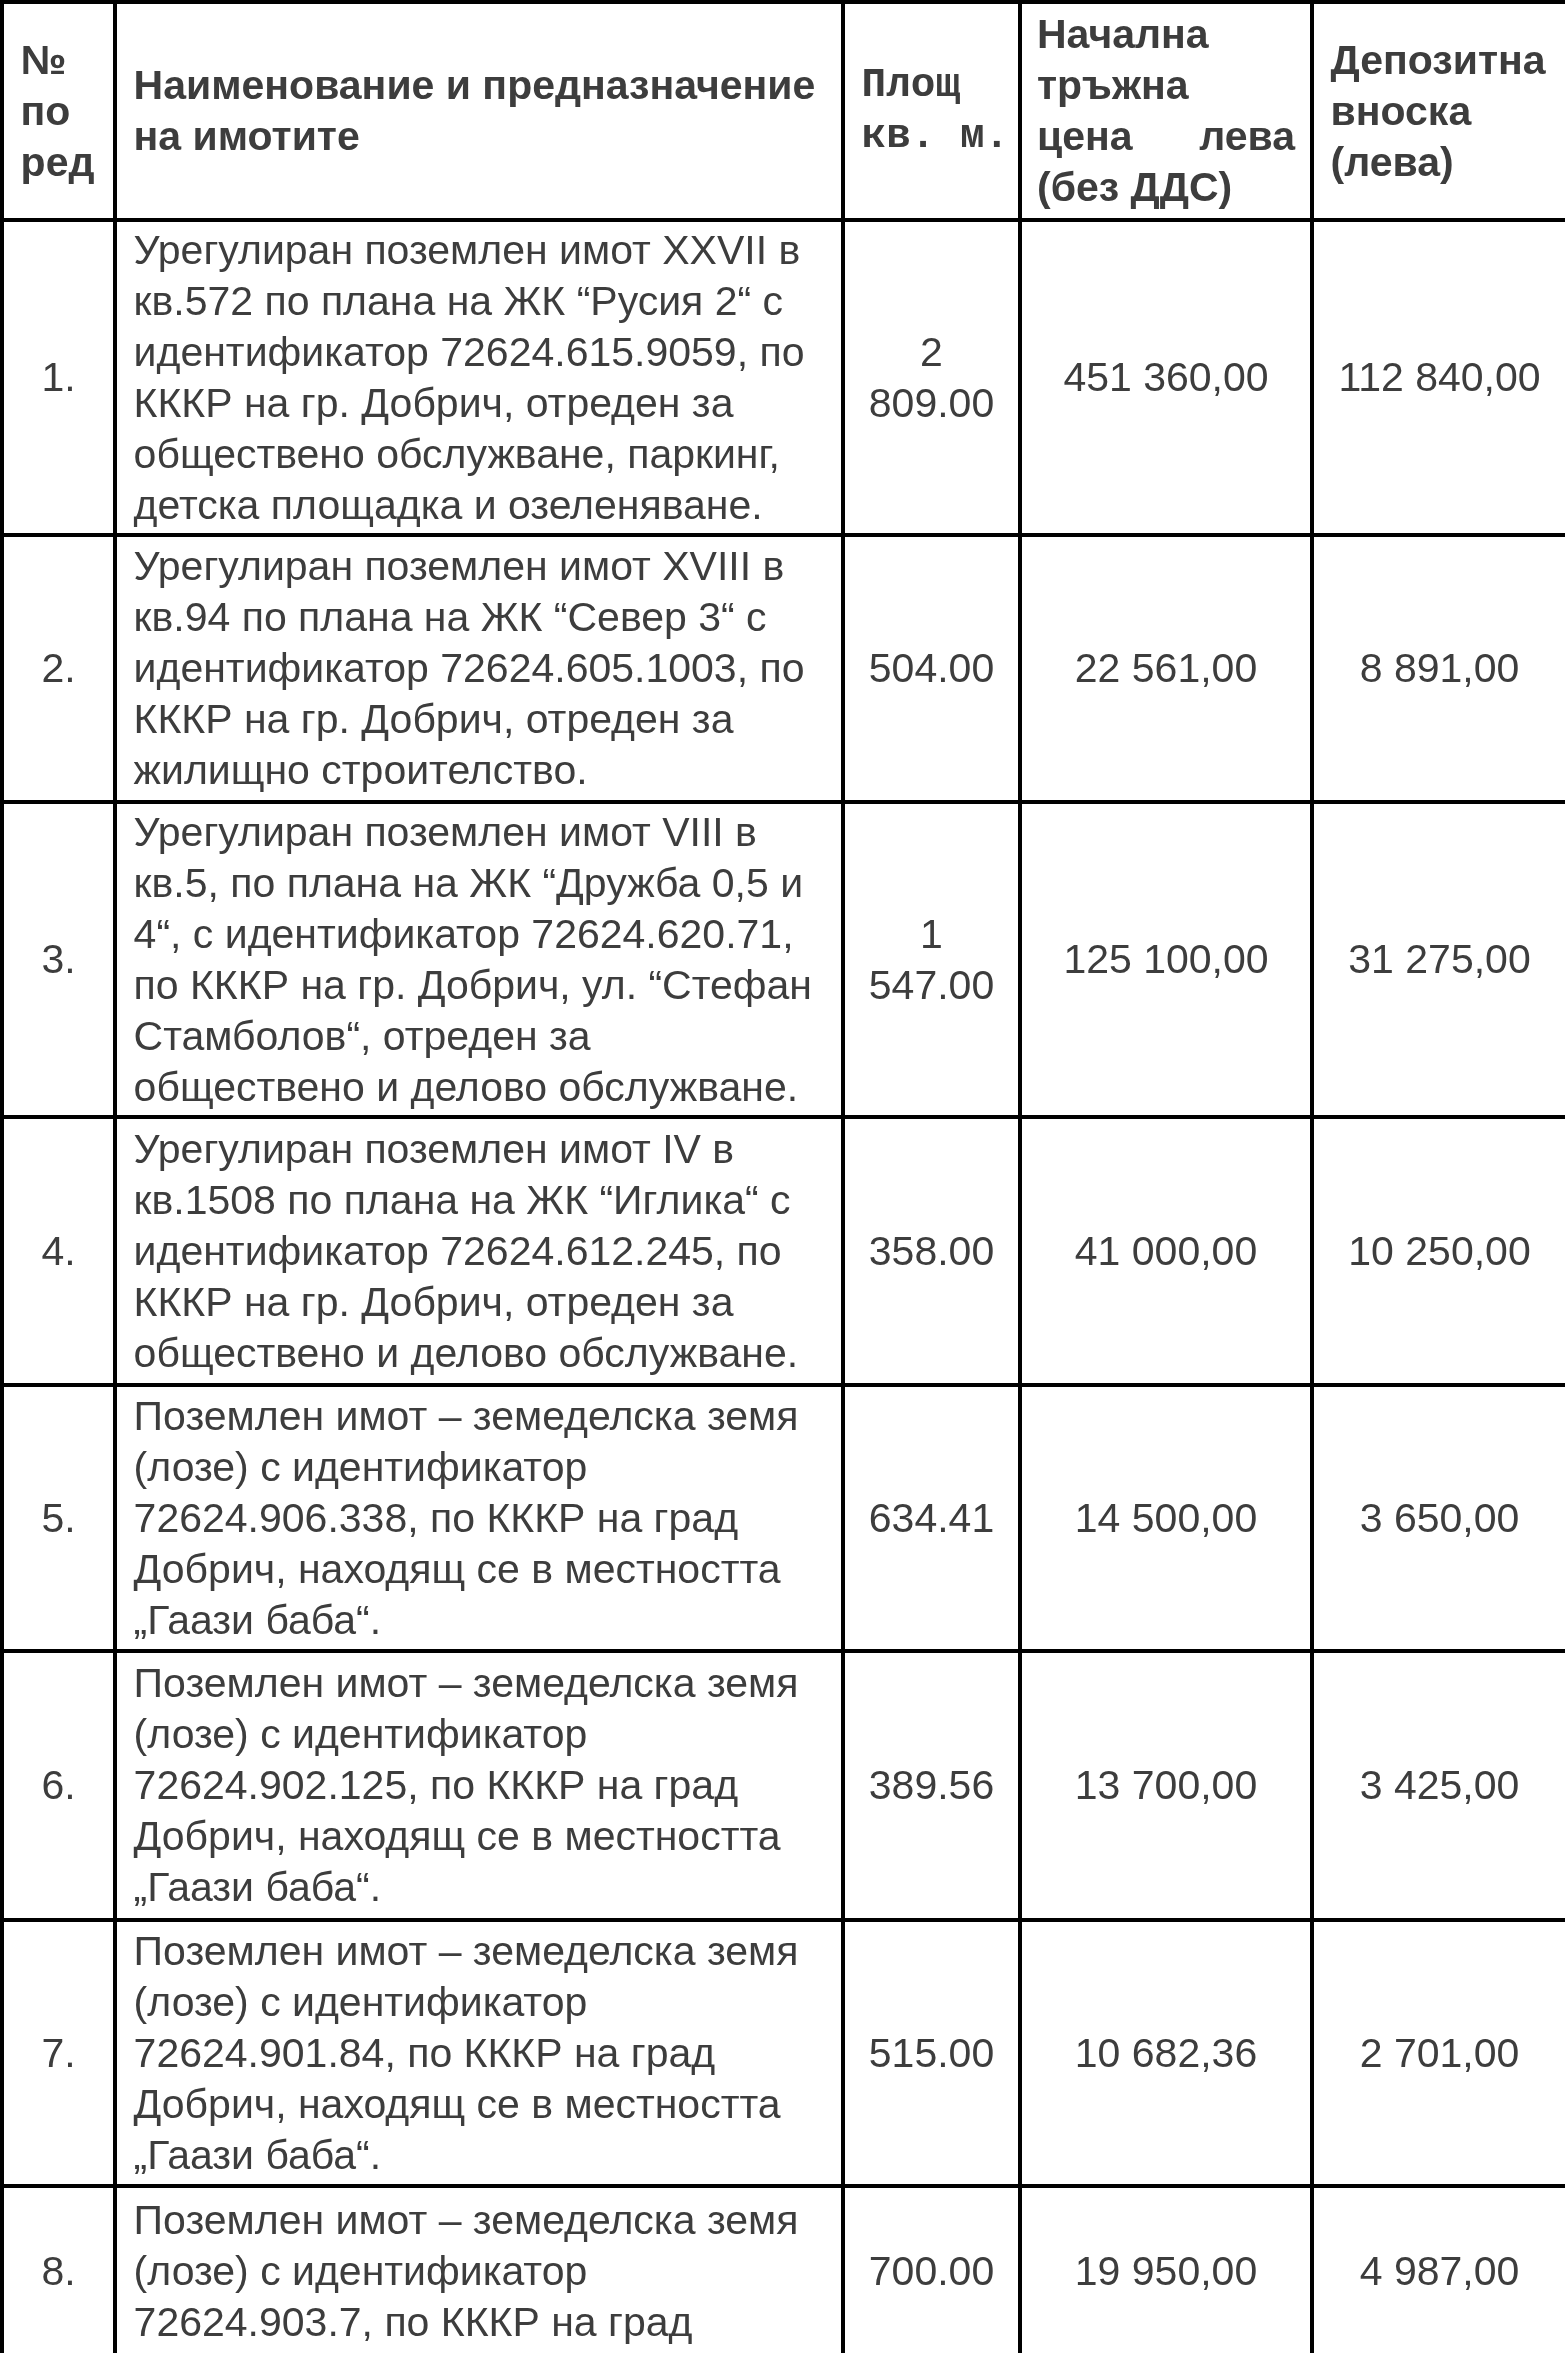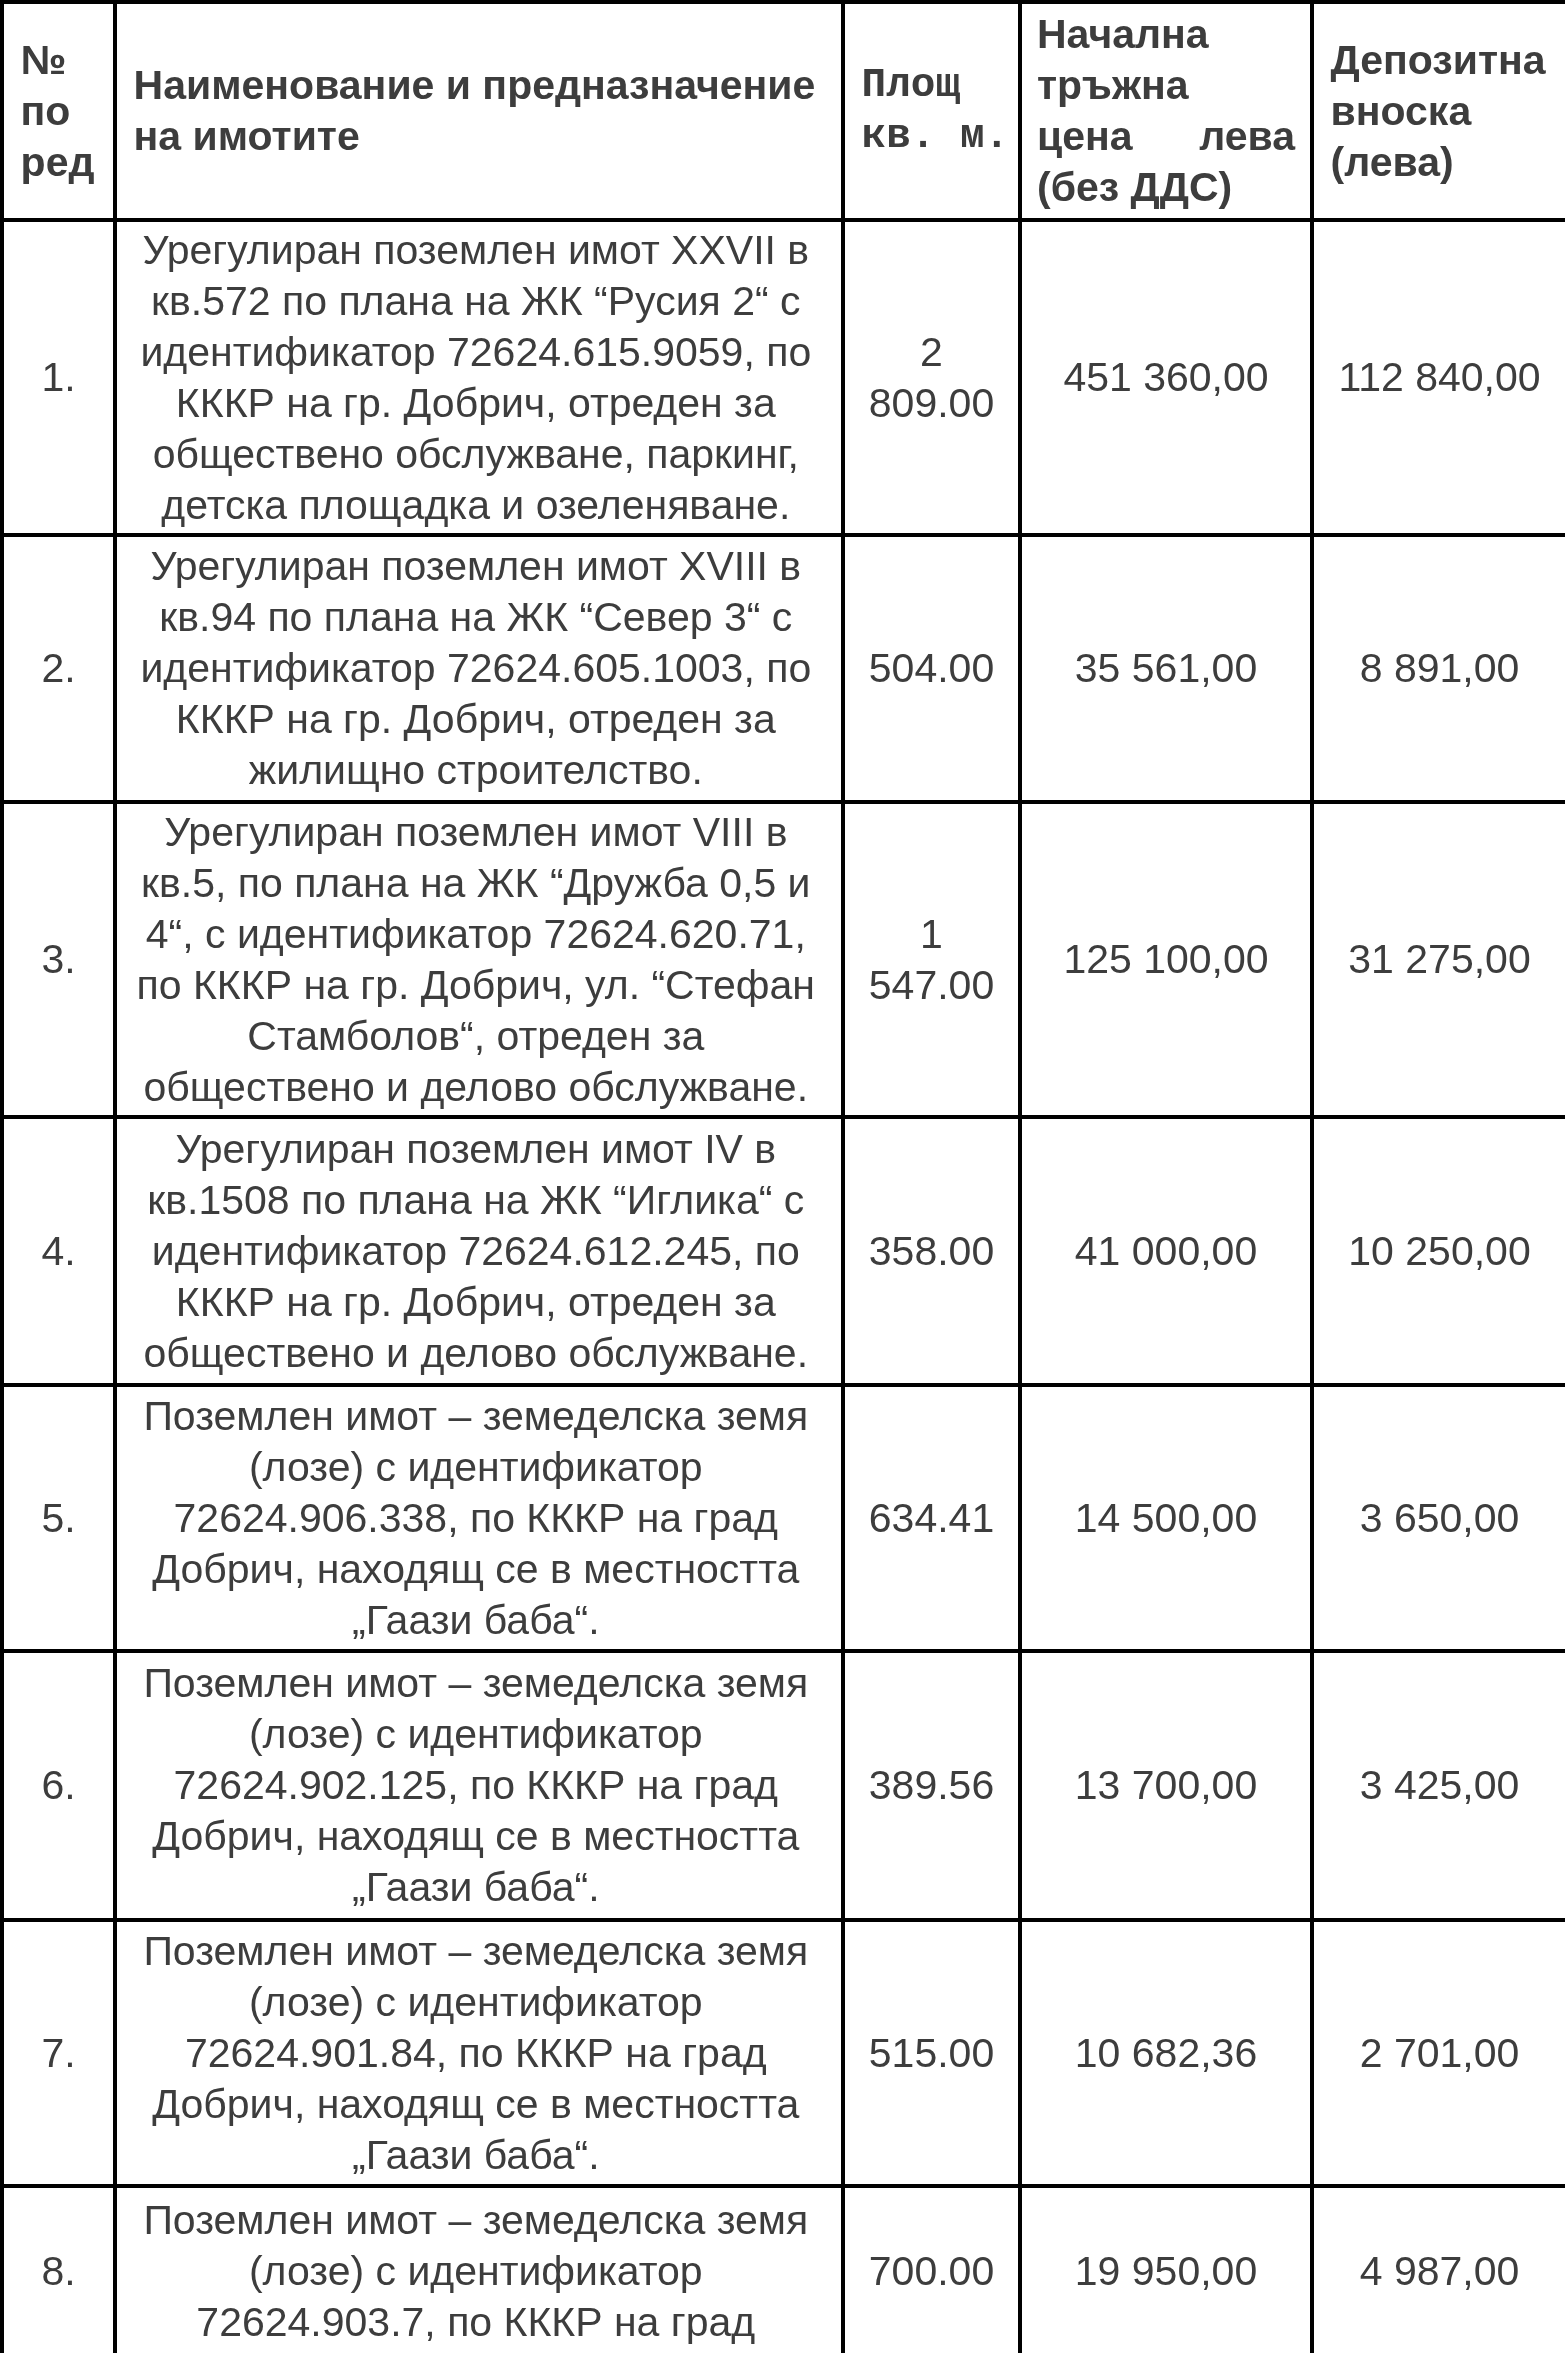--- a/index.html
+++ b/index.html
@@ -28,21 +28,21 @@
     font-weight: bold;
     text-align: left;
   }
   th.h-num     { padding-left: 16.6px; padding-right: 5px; }
   th.h-name    { padding: 0 23px 0 16.6px; }
   th.h-area    { padding-left: 16.6px; padding-right: 5px; font-family: Liberation Mono, monospace; }
   th.h-price   { padding: 0 15px; text-align: justify; }
   th.h-deposit { padding-left: 16.6px; padding-right: 5px; }
 
   td.c-num     { text-align: center; }
-  td.c-name    { text-align: center; padding: 0 23px 0 16.6px; margin-top: 28px; }
+  td.c-name    { text-align: left; padding: 0 23px 0 16.6px; margin-top: 28px; }
   td.c-area,
   td.c-price,
   td.c-deposit { text-align: center; white-space: pre-line; }
 
   tr.rh-header { height: 218px; }
   tr.rh-1 { height: 315px; }
   tr.rh-2 { height: 267px; }
   tr.rh-3 { height: 315px; }
   tr.rh-4 { height: 268px; }
   tr.rh-5 { height: 266px; }
@@ -76,21 +76,21 @@
       <td class="c-name">Урегулиран поземлен имот XXVII в кв.572 по плана на ЖК “Русия 2“ с идентификатор 72624.615.9059, по КККР на гр. Добрич, отреден за обществено обслужване, паркинг, детска площадка и озеленяване.</td>
       <td class="c-area">2
 809.00</td>
       <td class="c-price">451 360,00</td>
       <td class="c-deposit">112 840,00</td>
     </tr>
     <tr class="rh-2">
       <td class="c-num">2.</td>
       <td class="c-name">Урегулиран поземлен имот XVIII в кв.94 по плана на ЖК “Север 3“ с идентификатор 72624.605.1003, по КККР на гр. Добрич, отреден за жилищно строителство.</td>
       <td class="c-area">504.00</td>
-      <td class="c-price">35 561,00</td>
+      <td class="c-price">22 561,00</td>
       <td class="c-deposit">8 891,00</td>
     </tr>
     <tr class="rh-3">
       <td class="c-num">3.</td>
       <td class="c-name">Урегулиран поземлен имот VIII в кв.5, по плана на ЖК “Дружба 0,5 и 4“, с идентификатор 72624.620.71, по КККР на гр. Добрич, ул. “Стефан Стамболов“, отреден за обществено и делово обслужване.</td>
       <td class="c-area">1
 547.00</td>
       <td class="c-price">125 100,00</td>
       <td class="c-deposit">31 275,00</td>
     </tr>

